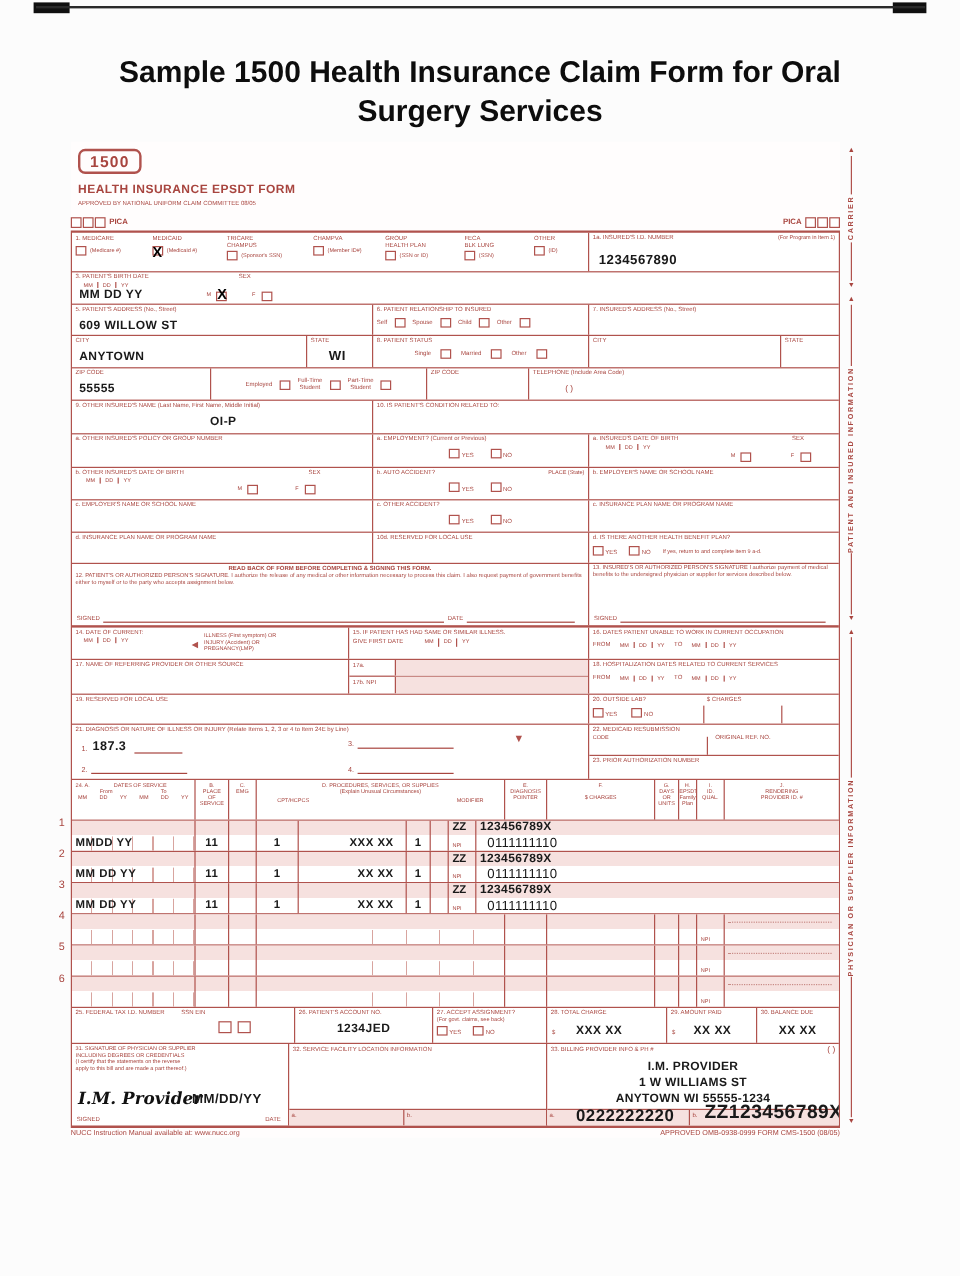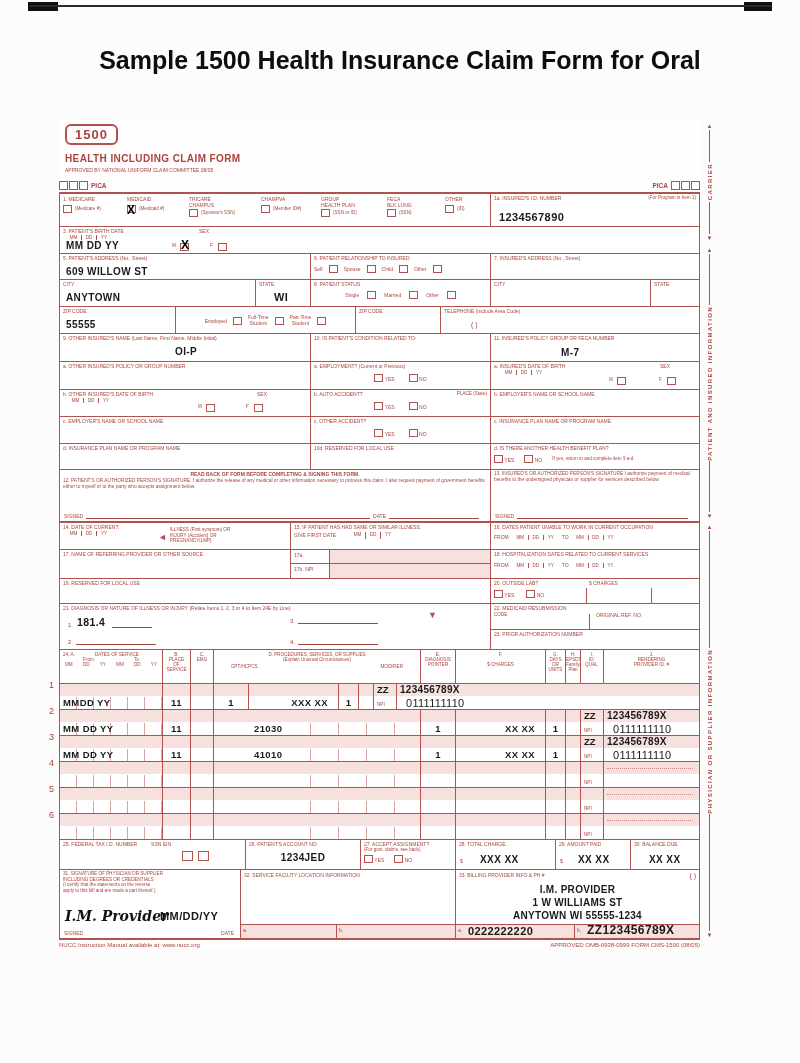--- a/index.html
+++ b/index.html
@@ -69,27 +69,27 @@
   .para{font-size:4.8px;line-height:1.3;color:var(--rt);}
   .shade{background:var(--pink);}
 </style>
 </head>
 <body>
 
 <div class="blob" style="top:2px;left:28px;width:30px;height:9px;"></div>
 <div class="blob" style="top:2px;left:744px;width:28px;height:9px;"></div>
 <div class="scanline"></div>
 
-<h1 class="title"><span>Sample 1500 Health Insurance Claim Form for Oral</span><br></h1>
+<h1 class="title"><span>Sample 1500 Health Insurance Claim Form for Oral</span><br><span>Surgery Services</span></h1>
 
 <div id="form">
 
   <div class="fhead">
     <span class="logo">1500</span>
-    <div class="ftitle">HEALTH INCLUDING CLAIM FORM</div>
+    <div class="ftitle">HEALTH INSURANCE EPSDT FORM</div>
     <div class="approved">APPROVED BY NATIONAL UNIFORM CLAIM COMMITTEE 08/05</div>
     <div class="picarow">
       <span class="pgroup">
         <span class="pboxes">
             <span class="pbox"></span>
             <span class="pbox"></span>
             <span class="pbox"></span>
           </span>
         <span>PICA</span>
       </span>
@@ -264,24 +264,20 @@
     </div>
 
     <div class="frow" style="height:28px">
       <div class="c" style="width:250px">
         <div class="lbl">9. OTHER INSURED'S NAME (Last Name, First Name, Middle Initial)</div>
         <span class="val" style="left:115px;bottom:4px">OI-P</span>
       </div>
       <div class="c" style="width:180px">
         <div class="lbl">10. IS PATIENT'S CONDITION RELATED TO:</div>
       </div>
-      <div class="c" style="width:209px">
-        <div class="lbl">11. INSURED'S POLICY GROUP OR FECA NUMBER</div>
-        <span class="val" style="left:70px;bottom:3px">M-7</span>
-      </div>
     </div>
 
     <div class="frow" style="height:28px">
       <div class="c" style="width:250px">
         <div class="lbl">a. OTHER INSURED'S POLICY OR GROUP NUMBER</div>
       </div>
       <div class="c" style="width:180px">
         <div class="lbl">a. EMPLOYMENT? (Current or Previous)</div>
         <div class="optline" style="gap:14px;margin-top:5px;justify-content:center">
           <span><span class="cb"></span> <span>YES</span></span>
@@ -484,21 +480,21 @@
         <span style="position:absolute;left:160px;top:9px;bottom:0;border-left:1px solid var(--ln)"></span>
       </div>
     </div>
 
     <div class="frow" style="height:46px">
       <div class="c" style="width:430px">
         <div class="lbl">21. DIAGNOSIS OR NATURE OF ILLNESS OR INJURY (Relate Items 1, 2, 3 or 4 to Item 24E by Line)</div>
         <span style="position:absolute;left:368px;top:6px;color:var(--ln);font-size:9px">▼</span>
         <div style="position:absolute;left:8px;top:12px;display:flex;align-items:flex-end;font-size:6px">
           <span>1.</span>
-          <span class="val" style="position:static;margin:0 4px;font-size:10.5px">181.4</span>
+          <span class="val" style="position:static;margin:0 4px;font-size:10.5px">187.3</span>
           <span class="ul" style="flex:0 0 40px"></span>
         </div>
         <div style="position:absolute;left:230px;top:14px;display:flex;align-items:flex-end;font-size:6px">
           <span>3.</span>
             <span class="ul" style="flex:0 0 80px"></span>
         </div>
         <div style="position:absolute;left:8px;bottom:4px;display:flex;align-items:flex-end;font-size:6px">
           <span>2.</span>
             <span class="ul" style="flex:0 0 80px"></span>
         </div>
@@ -590,24 +586,20 @@
     <div class="frow srow">
       <span class="rn">2</span>
       <div class="c" style="width:102px">
           <div class="ticksA"></div>
           <span class="sv" style="left:3px">MM DD YY</span>
         </div>
       <div class="c" style="width:28px">
           <span class="sv ctr">11</span>
         </div>
       <div class="c" style="width:23px"></div>
-      <div class="c" style="width:207px">
-          <div class="ticksD"></div>
-          <span class="sv" style="left:40px">21030</span>
-        </div>
       <div class="c" style="width:35px">
           <span class="sv ctr">1</span>
         </div>
       <div class="c" style="width:90px">
           <span class="sv" style="right:10px">XX XX</span>
         </div>
       <div class="c" style="width:20px">
           <span class="sv ctr">1</span>
         </div>
       <div class="c" style="width:15px"></div>
@@ -623,24 +615,20 @@
     <div class="frow srow">
       <span class="rn">3</span>
       <div class="c" style="width:102px">
           <div class="ticksA"></div>
           <span class="sv" style="left:3px">MM DD YY</span>
         </div>
       <div class="c" style="width:28px">
           <span class="sv ctr">11</span>
         </div>
       <div class="c" style="width:23px"></div>
-      <div class="c" style="width:207px">
-          <div class="ticksD"></div>
-          <span class="sv" style="left:40px">41010</span>
-        </div>
       <div class="c" style="width:35px">
           <span class="sv ctr">1</span>
         </div>
       <div class="c" style="width:90px">
           <span class="sv" style="right:10px">XX XX</span>
         </div>
       <div class="c" style="width:20px">
           <span class="sv ctr">1</span>
         </div>
       <div class="c" style="width:15px"></div>
@@ -787,25 +775,25 @@
             <span style="font-size:7px">(          )</span>
           </div>
         <div style="text-align:center;font-weight:bold;color:var(--ink);font-size:10px;line-height:1.3;letter-spacing:.3px">
           <div>I.M. PROVIDER</div>
           <div>1 W WILLIAMS ST</div>
           <div>ANYTOWN WI 55555-1234</div>
         </div>
         <div style="position:absolute;left:0;right:0;bottom:0;height:14px;display:flex;border-top:1px solid var(--ln)">
           <div class="shade" style="flex:0 0 118px;position:relative">
             <span class="lbl" style="position:absolute;left:2px;top:2px">a.</span>
-            <span class="val" style="left:12px;bottom:1px;font-size:11px">0222222220</span>
+            <span class="val" style="left:24px;bottom:1px;font-size:14px">0222222220</span>
           </div>
           <div class="shade" style="flex:1;border-left:1px solid var(--ln);position:relative">
             <span class="lbl" style="position:absolute;left:2px;top:2px">b.</span>
-            <span class="val" style="left:12px;bottom:1px;font-size:12px">ZZ123456789X</span>
+            <span class="val" style="left:12px;bottom:1px;font-size:16px">ZZ123456789X</span>
           </div>
         </div>
       </div>
     </div>
   </div>
 
   <div class="ffoot">
     <span>NUCC Instruction Manual available at: www.nucc.org</span>
     <span>APPROVED OMB-0938-0999 FORM CMS-1500 (08/05)</span>
   </div>

